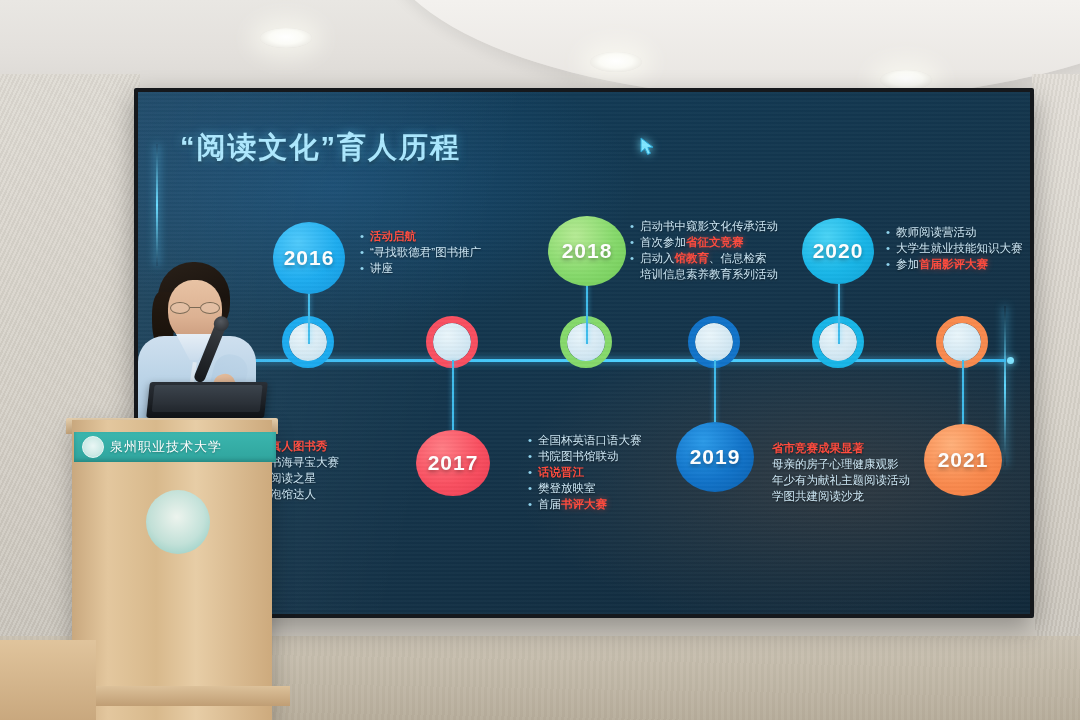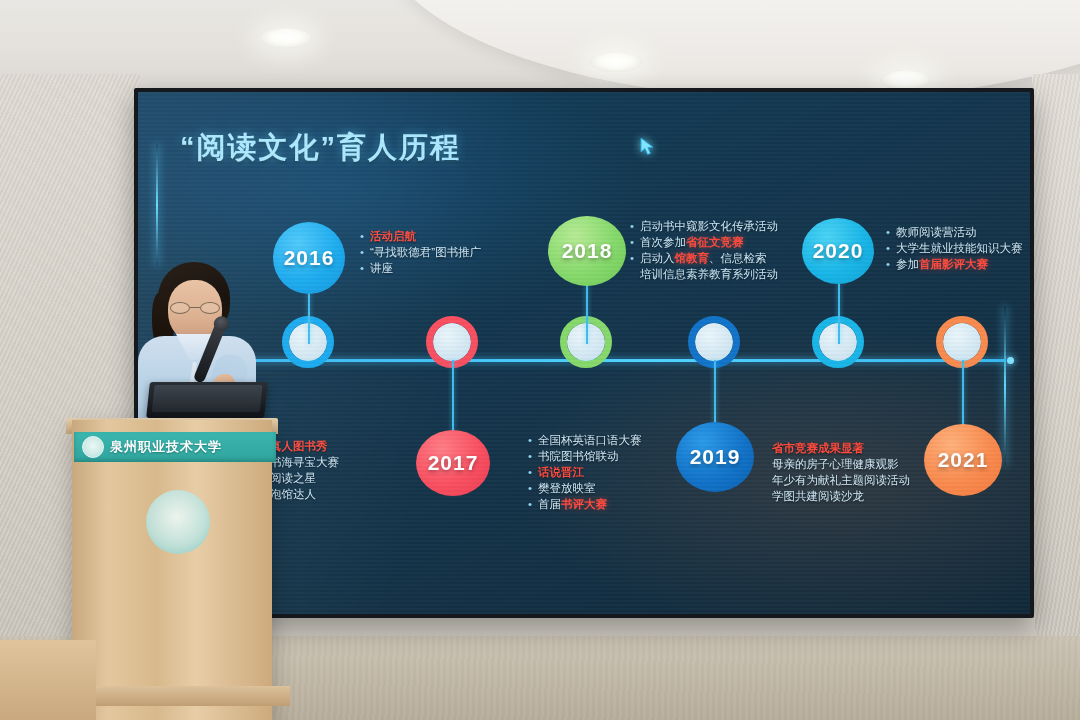--- a/index.html
+++ b/index.html
@@ -147,21 +147,21 @@
     background:linear-gradient(180deg,#3bb6ae 0%,#2fa49d 100%);
     display:flex; align-items:center; gap:6px; padding-left:8px;
     box-shadow:inset 0 -2px 4px rgba(0,0,0,.18);
   }
   .podium-band .seal {
     width:22px;height:22px;border-radius:50%;
     background:radial-gradient(circle at 50% 45%,#eaf7f5 0%,#cdeae6 60%,#9fd6d0 100%);
     border:1.5px solid #e8f6f4; flex:none;
   }
   .podium-band .pname {
-    color:#ffffff; font-size:13px; font-weight:bold; letter-spacing:1px;
+    color:#ffffff; font-size:13px; font-weight:normal; letter-spacing:1px;
     text-shadow:0 1px 2px rgba(0,0,0,.3);
   }
   .podium-logo {
     position:absolute; left:146px; top:490px; width:64px; height:64px; border-radius:50%;
     background:radial-gradient(circle at 48% 42%,#eef9f7 0%,#bfe4df 55%,#7cc7c0 100%);
     opacity:.9;
   }
   .podium-base {
     position:absolute; left:56px; top:686px; width:234px; height:20px;
     background:linear-gradient(180deg,#dcc19a,#c09e74);

